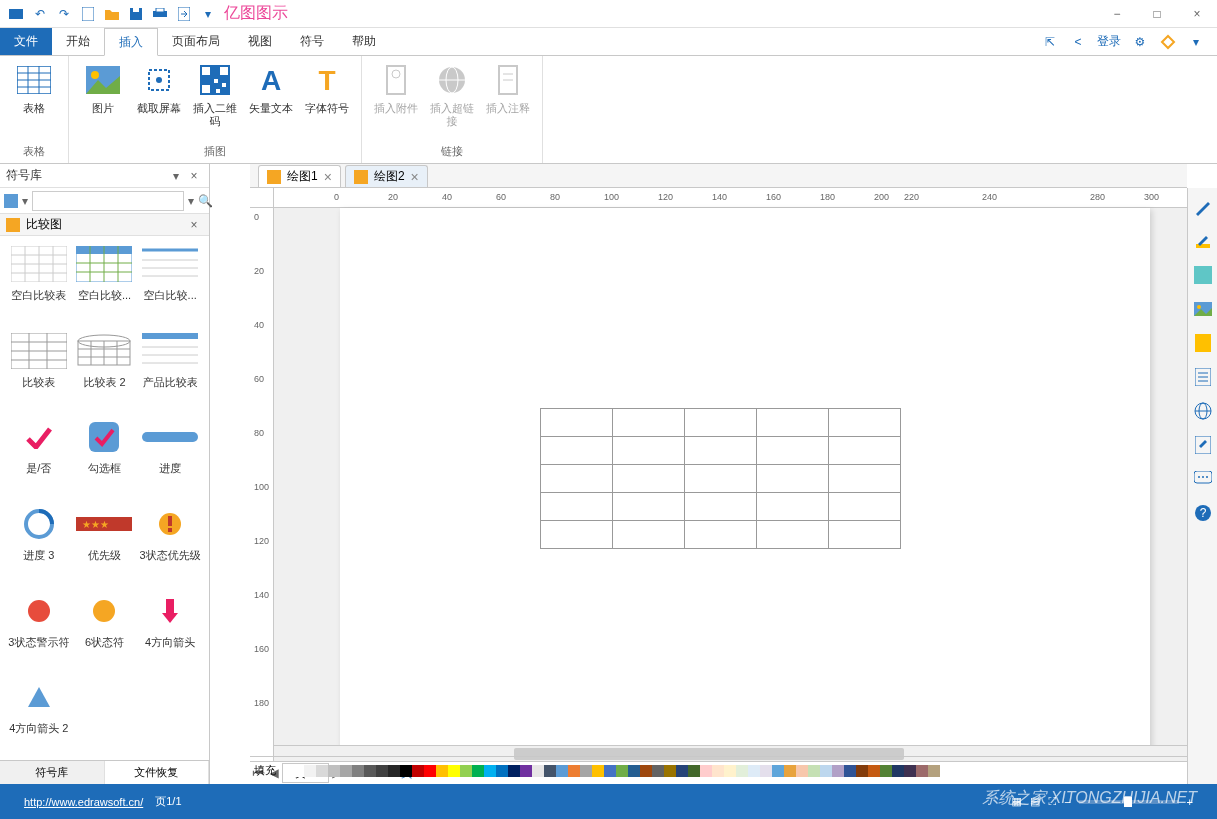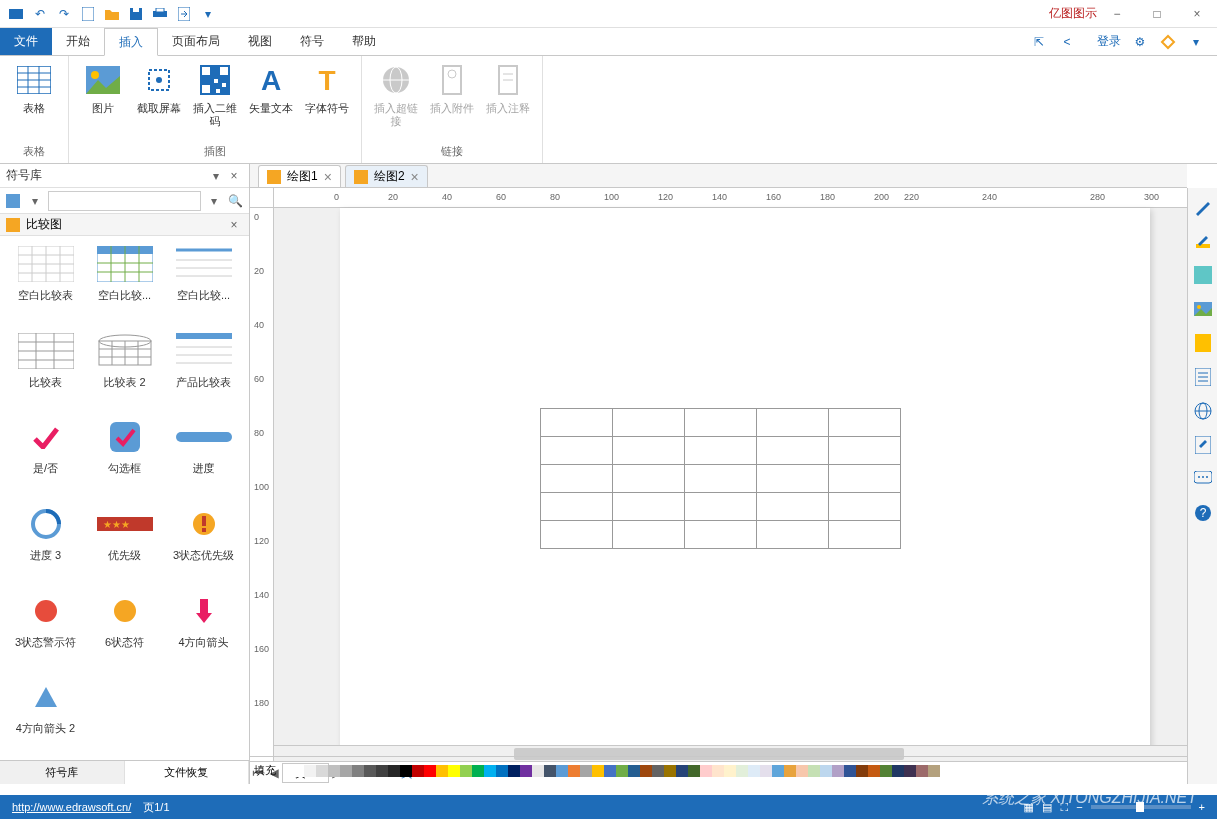--- a/index.html
+++ b/index.html
@@ -2,45 +2,45 @@
 <html><head>
 <meta charset="utf-8">
 <style>
 * { margin: 0; padding: 0; box-sizing: border-box; font-family: "Microsoft YaHei", sans-serif; }
 body { background: #fff; font-size: 12px; overflow: hidden; width: 1217px; height: 819px; position: relative; }
 
 
 .titlebar { height: 28px; background: #fff; display: flex; align-items: center; border-bottom: 1px solid #e0e0e0; }
 .qat { display: flex; align-items: center; gap: 4px; padding: 0 6px; }
 .qat-btn { width: 20px; height: 20px; display: flex; align-items: center; justify-content: center; cursor: pointer; color: #1e6cb8; }
-.title-text { flex: 1; text-align: right; color: #b91c1c; font-size: 12px; }
+.title-text { flex: 1; text-align: left; color: #ec4899; font-size: 16px; }
 .win-controls { display: flex; gap: 0; }
 .win-btn { width: 40px; height: 28px; display: flex; align-items: center; justify-content: center; cursor: pointer; color: #666; }
 
 
 .menubar { height: 28px; display: flex; align-items: stretch; border-bottom: 1px solid #c8c8c8; background: #fff; }
 .menu-item { padding: 0 14px; display: flex; align-items: center; cursor: pointer; font-size: 12px; color: #333; }
 .menu-item.file { background: #1e6cb8; color: #fff; }
 .menu-item.active { border: 1px solid #c8c8c8; border-bottom: 1px solid #fff; margin-bottom: -1px; background: #fff; color: #1e6cb8; }
 .menubar-right { margin-left: auto; display: flex; align-items: center; gap: 10px; padding-right: 12px; }
 .mbr-icon { width: 18px; height: 18px; display: flex; align-items: center; justify-content: center; cursor: pointer; color: #1e6cb8; }
-.login-link { color: #1e6cb8; cursor: pointer; margin-left: 11px; }
+.login-link { color: #1e6cb8; cursor: pointer; }
 
 
 .ribbon { height: 108px; display: flex; border-bottom: 1px solid #c8c8c8; background: #fff; }
 .ribbon-group { display: flex; flex-direction: column; align-items: center; border-right: 1px solid #e0e0e0; padding: 4px 8px 2px; }
 .ribbon-row { display: flex; gap: 4px; flex: 1; }
 .ribbon-btn { display: flex; flex-direction: column; align-items: center; justify-content: flex-start; gap: 4px; width: 52px; cursor: pointer; padding-top: 2px; }
 .ribbon-btn.disabled { opacity: 0.45; cursor: default; }
 .ribbon-icon { width: 36px; height: 36px; display: flex; align-items: center; justify-content: center; }
 .ribbon-label { font-size: 11px; color: #333; text-align: center; line-height: 1.2; }
 .group-label { font-size: 11px; color: #666; padding: 2px 0; }
 
 
-.leftpanel { position: absolute; left: 0; top: 164px; width: 250px; bottom: 35px; background: #fff; border-right: 1px solid #c8c8c8; display: flex; flex-direction: column; }
+.leftpanel { position: absolute; left: 0; top: 164px; width: 210px; bottom: 35px; background: #fff; border-right: 1px solid #c8c8c8; display: flex; flex-direction: column; }
 .panel-header { height: 24px; display: flex; align-items: center; padding: 0 6px; border-bottom: 1px solid #e0e0e0; }
 .panel-title { flex: 1; font-size: 12px; color: #333; }
 .panel-header-btn { width: 18px; height: 18px; display: flex; align-items: center; justify-content: center; cursor: pointer; color: #666; }
 .search-row { height: 26px; display: flex; align-items: center; gap: 4px; padding: 2px 4px; border-bottom: 1px solid #e0e0e0; }
 .search-input { flex: 1; height: 20px; border: 1px solid #ccc; padding: 0 4px; font-size: 11px; }
 .shape-cat { height: 22px; display: flex; align-items: center; padding: 0 6px; background: #f5f5f5; border-bottom: 1px solid #e0e0e0; }
 .shape-cat-icon { width: 14px; height: 14px; background: #f5a623; margin-right: 6px; }
 .shape-list { flex: 1; overflow-y: auto; padding: 8px; display: grid; grid-template-columns: repeat(3, 1fr); gap: 12px 4px; }
 .shape-item { display: flex; flex-direction: column; align-items: center; gap: 4px; cursor: pointer; }
 .shape-thumb { width: 60px; height: 40px; display: flex; align-items: center; justify-content: center; }
@@ -75,21 +75,21 @@
 .pagetab.active { background: #fff; }
 .colorbar { display: flex; margin-left: 12px; gap: 0; flex: 1; overflow: hidden; }
 .color-swatch { width: 12px; height: 12px; cursor: pointer; }
 .fill-label { font-size: 11px; margin-right: 4px; }
 
 
 .righttools { position: absolute; right: 0; top: 188px; width: 30px; bottom: 35px; background: #f5f5f5; border-left: 1px solid #c8c8c8; display: flex; flex-direction: column; align-items: center; gap: 12px; padding-top: 8px; }
 .rt-btn { width: 22px; height: 22px; display: flex; align-items: center; justify-content: center; cursor: pointer; }
 
 
-.statusbar { position: absolute; left: 0; right: 0; bottom: 0; height: 24px; background: #1e6cb8; display: flex; align-items: center; padding: 0 12px; color: #fff; font-size: 11px; }
+.statusbar { position: absolute; left: 0; right: 0; bottom: 0; height: 35px; background: #1e6cb8; display: flex; align-items: center; padding: 0 24px; color: #fff; font-size: 11px; }
 .status-link { text-decoration: underline; margin-right: 12px; }
 .status-right { margin-left: auto; display: flex; align-items: center; gap: 8px; }
 .zoom-slider { width: 100px; height: 4px; background: #5a8fc6; position: relative; }
 .zoom-thumb { position: absolute; left: 45px; top: -3px; width: 8px; height: 10px; background: #fff; }
 
 
 .watermark { position: absolute; right: 20px; bottom: 10px; color: rgba(255,255,255,.7); font-size: 16px; font-style: italic; pointer-events: none; }
 
 
 svg { display: block; }
@@ -236,36 +236,36 @@
           </div>
           <div class="ribbon-label">字体符号</div>
         </div>
       </div>
       <div class="group-label">插图</div>
     </div>
     <div class="ribbon-group">
       <div class="ribbon-row">
         <div class="ribbon-btn disabled">
           <div class="ribbon-icon">
+            <svg width="26" height="32">
+              <rect x="4" y="2" width="18" height="28" fill="none" stroke="#888" stroke-width="2"></rect>
+              <circle cx="13" cy="10" r="4" fill="none" stroke="#888"></circle>
+            </svg>
+          </div>
+          <div class="ribbon-label">插入附件</div>
+        </div>
+        <div class="ribbon-btn disabled">
+          <div class="ribbon-icon">
             <svg width="30" height="30">
               <circle cx="15" cy="15" r="13" fill="#888"></circle>
               <ellipse cx="15" cy="15" rx="6" ry="13" fill="none" stroke="#fff"></ellipse>
               <line x1="2" y1="15" x2="28" y2="15" stroke="#fff"></line>
             </svg>
           </div>
           <div class="ribbon-label">插入超链接</div>
-        </div>
-        <div class="ribbon-btn disabled">
-          <div class="ribbon-icon">
-            <svg width="26" height="32">
-              <rect x="4" y="2" width="18" height="28" fill="none" stroke="#888" stroke-width="2"></rect>
-              <circle cx="13" cy="10" r="4" fill="none" stroke="#888"></circle>
-            </svg>
-          </div>
-          <div class="ribbon-label">插入附件</div>
         </div>
         <div class="ribbon-btn disabled">
           <div class="ribbon-icon">
             <svg width="26" height="32">
               <rect x="4" y="2" width="18" height="28" fill="none" stroke="#888" stroke-width="2"></rect>
               <line x1="8" y1="10" x2="18" y2="10" stroke="#888"></line>
               <line x1="8" y1="16" x2="18" y2="16" stroke="#888"></line>
             </svg>
           </div>
           <div class="ribbon-label">插入注释</div>

